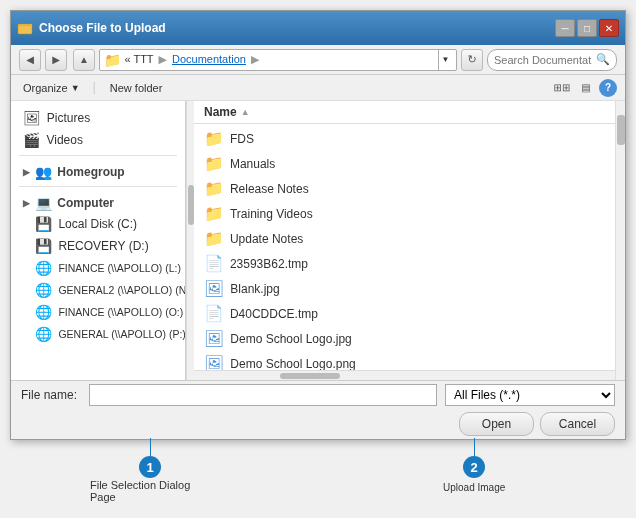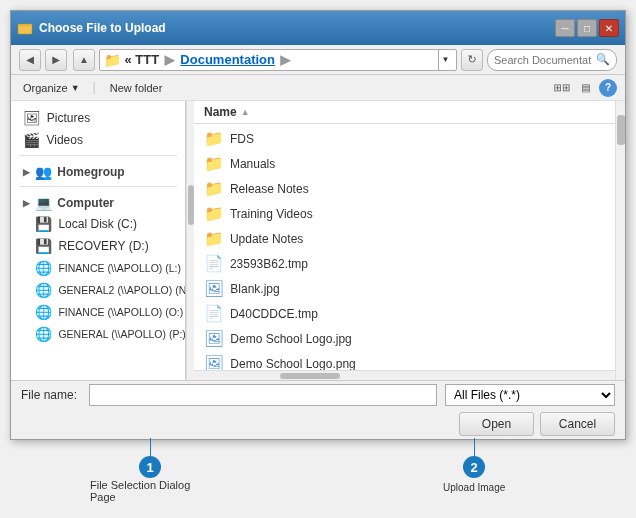--- a/index.html
+++ b/index.html
@@ -119,26 +119,25 @@
       padding: 0 4px;
       gap: 3px;
       overflow: hidden;
     }
     .address-folder-icon {
       font-size: 14px;
       color: #e8a000;
       flex-shrink: 0;
     }
     .address-path {
-      font-size: 13px;
+      font-size: 11px;
       color: #333;
       flex: 1;
       white-space: nowrap;
       overflow: hidden;
-      font-weight: bold;
     }
     .address-dropdown {
       width: 14px;
       height: 22px;
       border-left: 1px solid #aaa;
       display: flex;
       align-items: center;
       justify-content: center;
       cursor: pointer;
       font-size: 8px;
@@ -437,31 +436,31 @@
     .buttons-row {
       display: flex;
       justify-content: flex-end;
       gap: 6px;
     }
     .open-btn {
       width: 75px;
       height: 24px;
       background: linear-gradient(to bottom, #f8f8f8, #e0e0e0);
       border: 1px solid #bbb;
-      border-radius: 3px;
+      border-radius: 10px;
       cursor: pointer;
       font-size: 12px;
       color: #333;
     }
     .cancel-btn {
       width: 75px;
       height: 24px;
       background: linear-gradient(to bottom, #f8f8f8, #e0e0e0);
       border: 1px solid #bbb;
-      border-radius: 3px;
+      border-radius: 10px;
       cursor: pointer;
       font-size: 12px;
       color: #333;
     }
 
     
     .icon-folder { color: #e8a000; }
 
   </style>
 </head>

